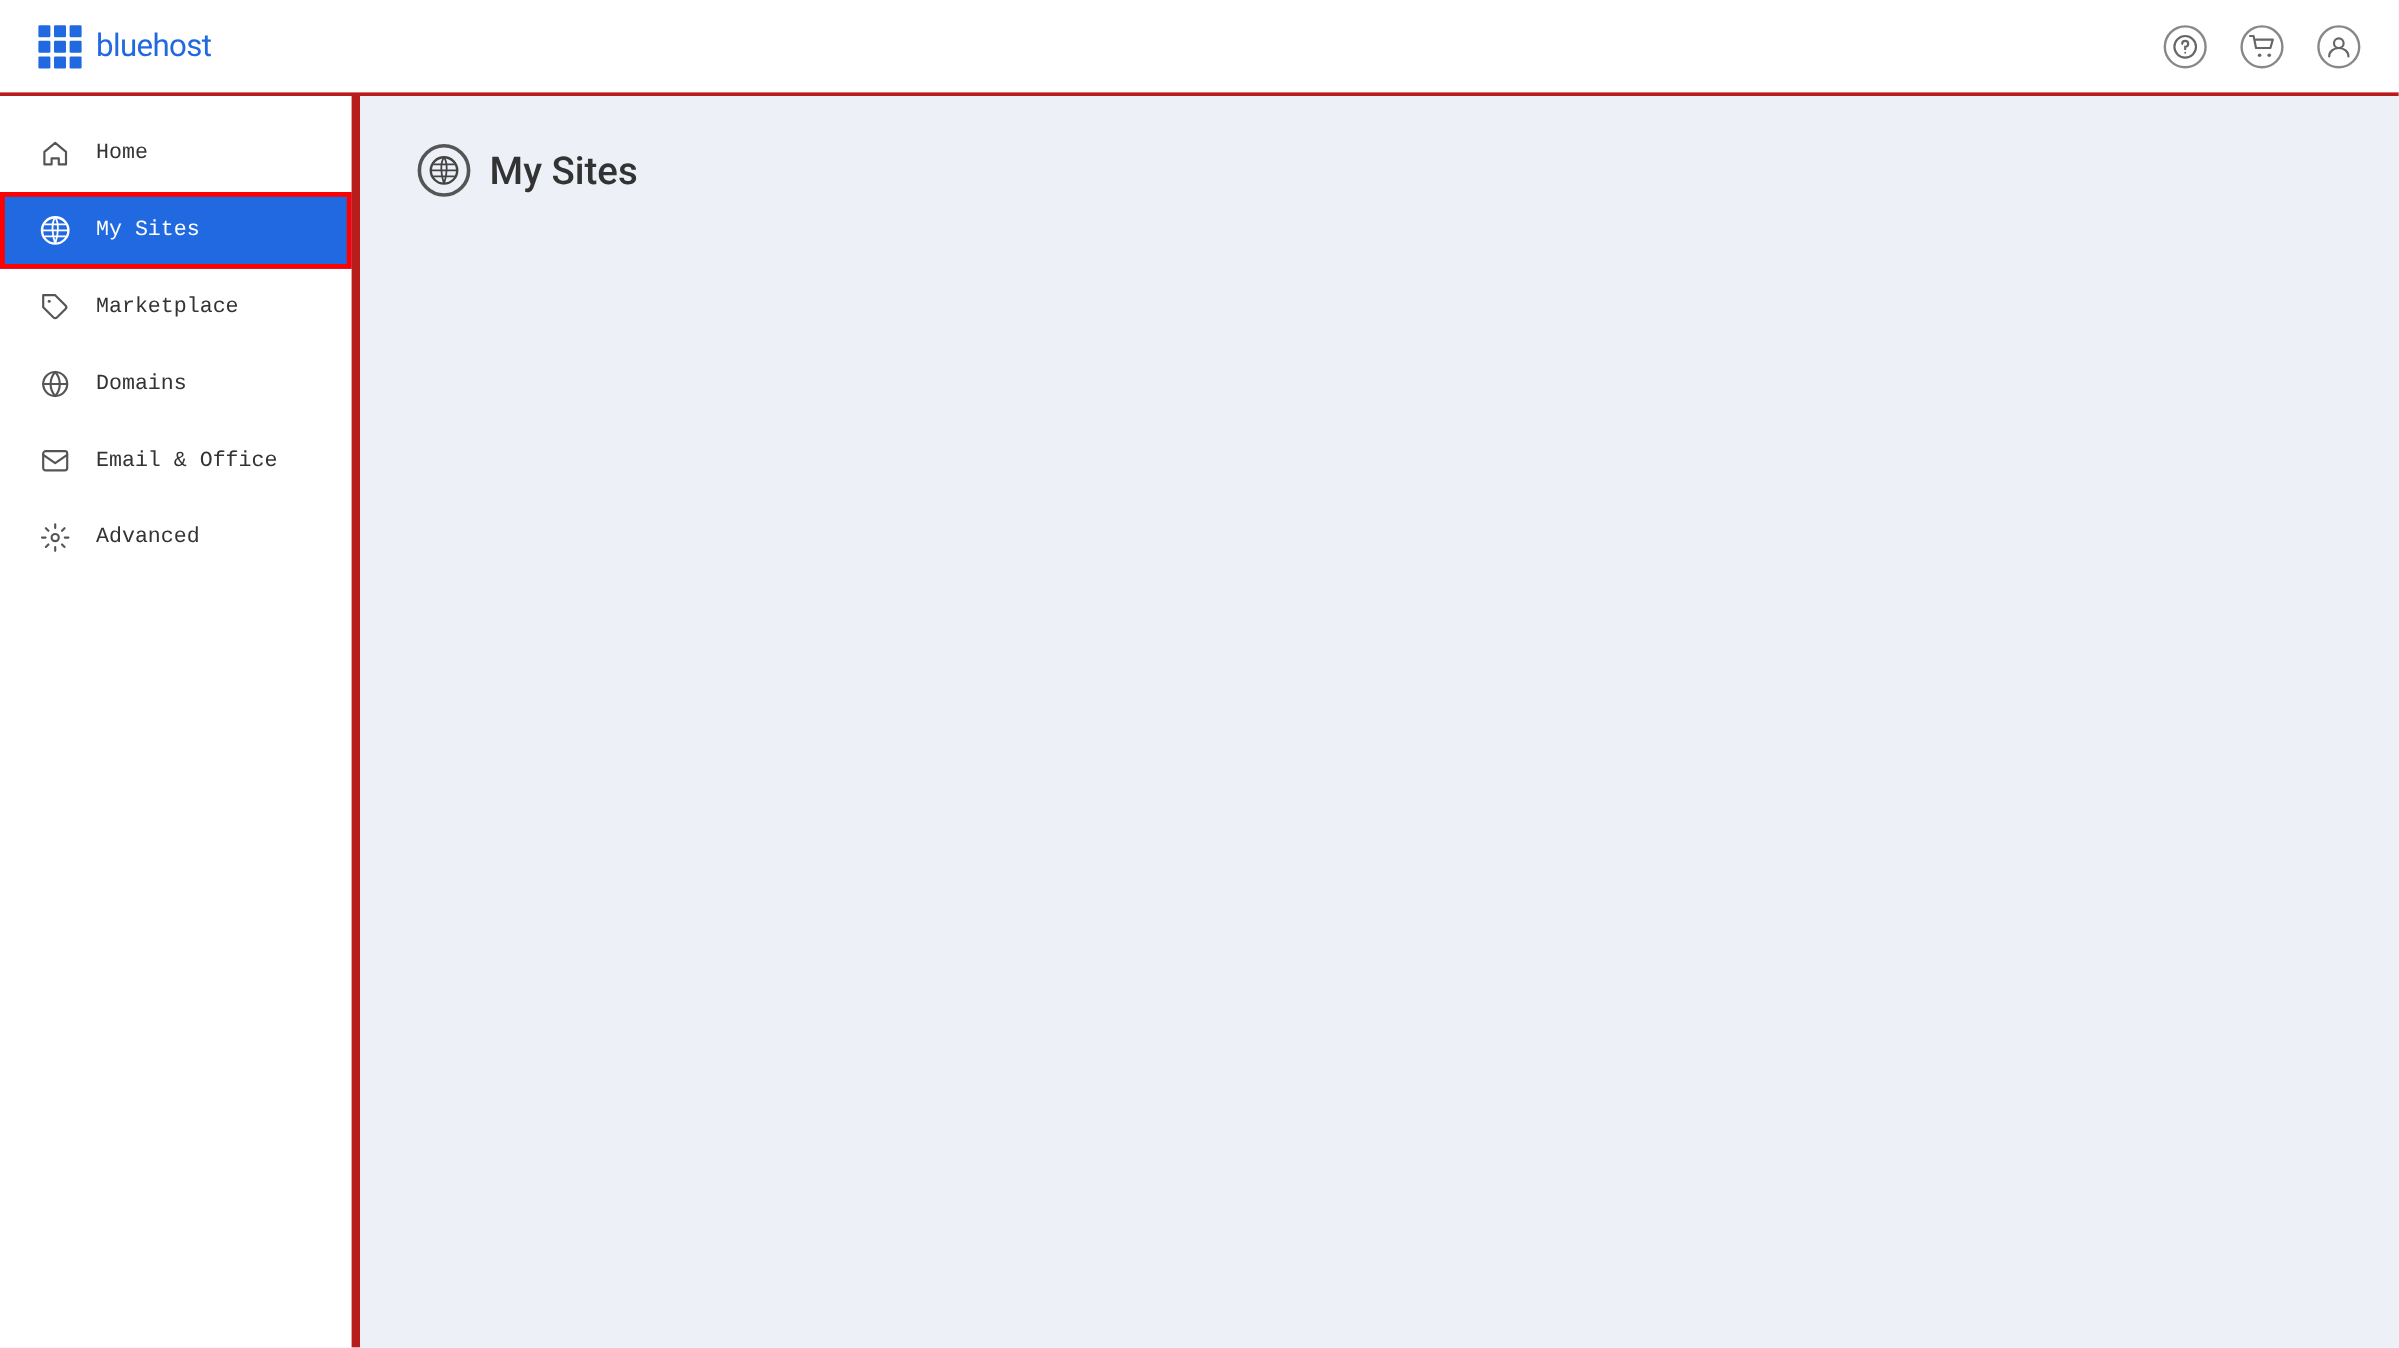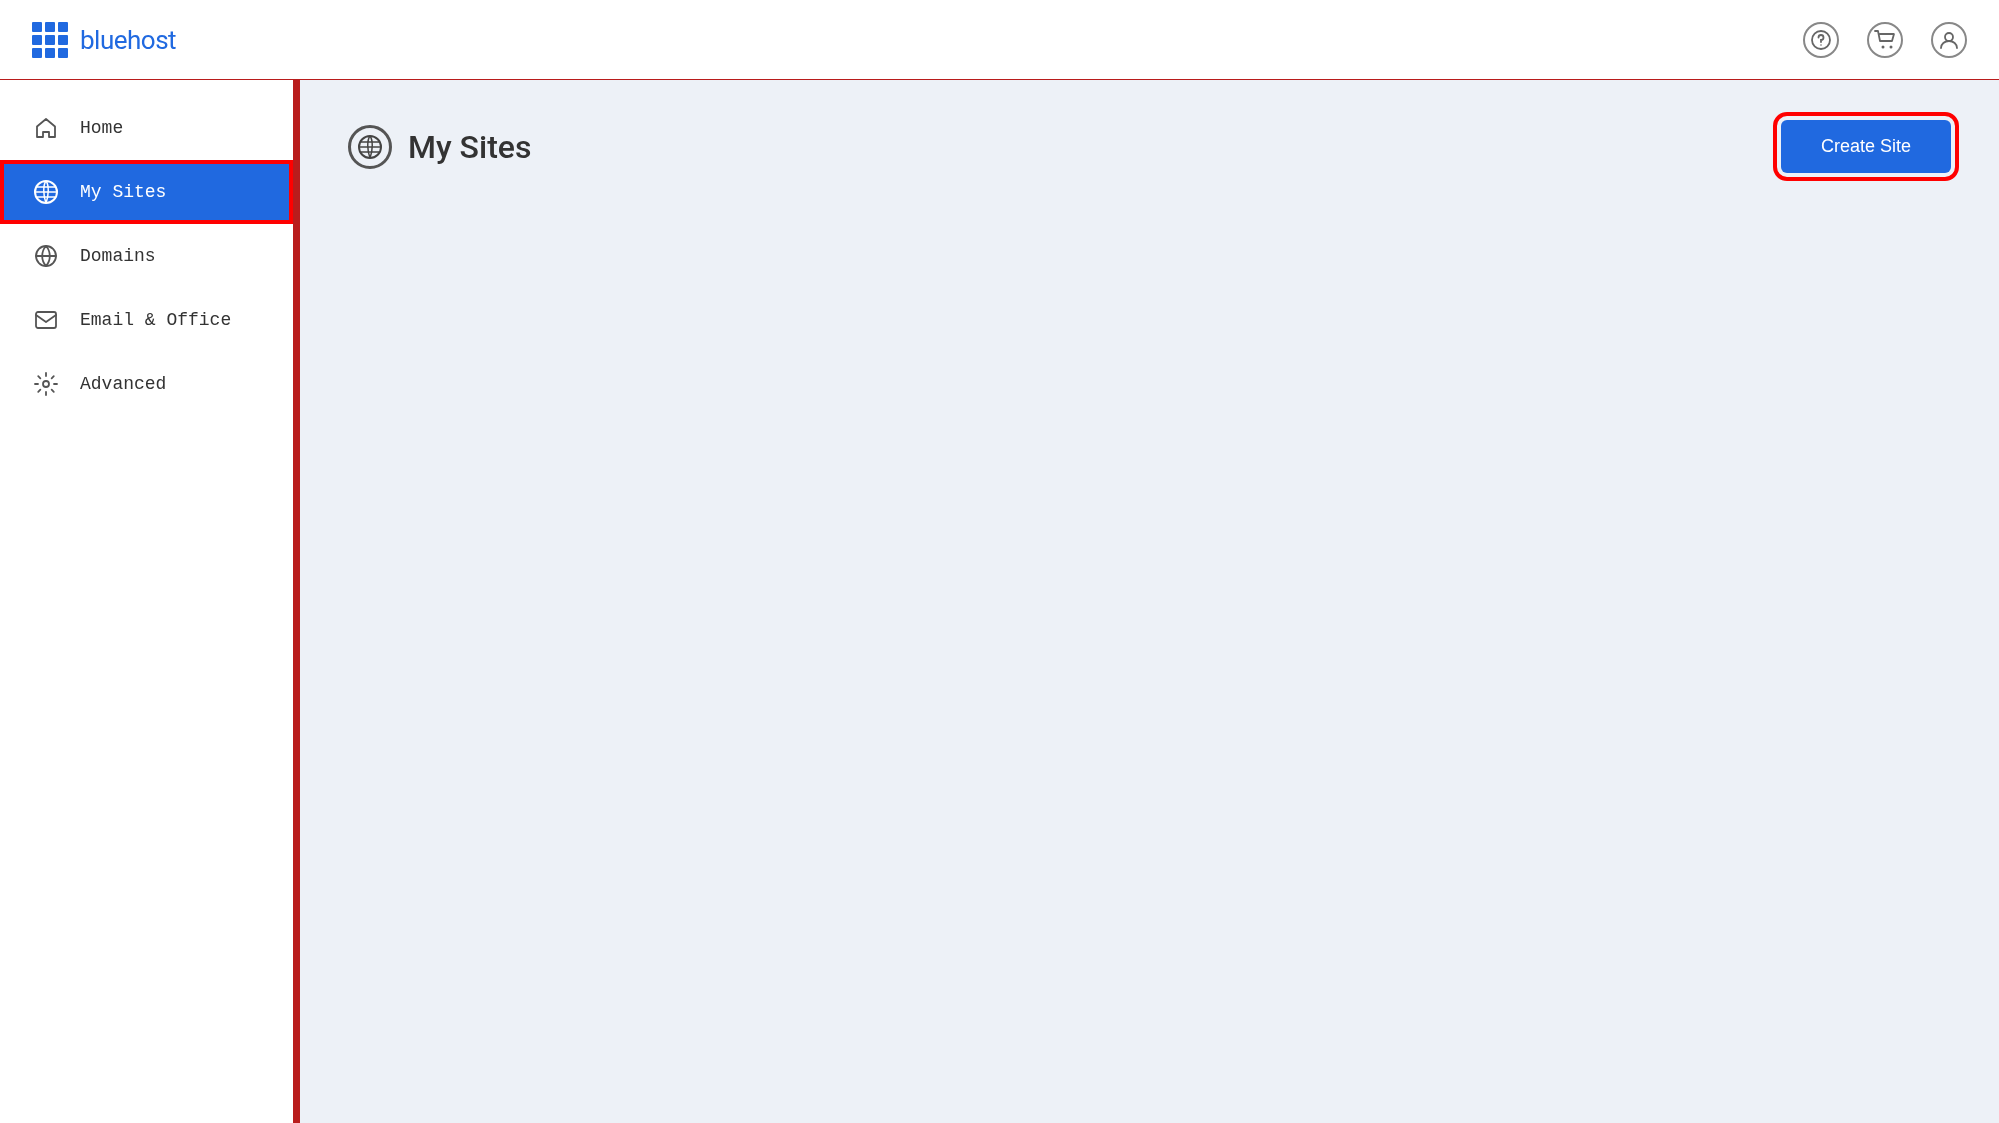--- a/index.html
+++ b/index.html
@@ -6,21 +6,21 @@
     body { font-family: -apple-system, BlinkMacSystemFont, 'Segoe UI', Roboto, sans-serif; background: #f0f2f5; }
 
     
     .header {
       background: #fff;
       height: 80px;
       display: flex;
       align-items: center;
       justify-content: space-between;
       padding: 0 32px;
-      border-bottom: 1px solid #b91c1c;
+      border-bottom: 3px solid #b91c1c;
       position: relative;
       z-index: 10;
     }
     .header-left {
       display: flex;
       align-items: center;
       gap: 12px;
     }
     .logo-grid {
       display: grid;
@@ -237,20 +237,29 @@
         <svg width="26" height="26" viewBox="0 0 26 26" fill="none" stroke="white" stroke-width="2">
           <circle cx="13" cy="13" r="11"></circle>
           <path d="M2 13h22" stroke-width="1.5"></path>
           <path d="M13 2c-3 4-3 14 0 22M13 2c3 4 3 14 0 22" stroke-width="1.5"></path>
           <path d="M4 8h18M4 18h18" stroke-width="1.5"></path>
         </svg>
       </div>
       <span class="sidebar-label">My Sites</span>
     </div>
 
+    <div class="sidebar-item">
+      <div class="sidebar-icon">
+        <svg width="24" height="24" viewBox="0 0 24 24" fill="none" stroke="#555" stroke-width="1.8" stroke-linecap="round" stroke-linejoin="round">
+          <path d="M20.59 13.41l-7.17 7.17a2 2 0 01-2.83 0L2 12V2h10l8.59 8.59a2 2 0 010 2.82z"></path>
+          <line x1="7" y1="7" x2="7.01" y2="7" stroke-width="2.5"></line>
+        </svg>
+      </div>
+      <span class="sidebar-label">Marketplace</span>
+    </div>
 
     <div class="sidebar-item">
       <div class="sidebar-icon">
         <svg width="24" height="24" viewBox="0 0 24 24" fill="none" stroke="#555" stroke-width="1.8" stroke-linecap="round" stroke-linejoin="round">
           <circle cx="12" cy="12" r="10"></circle>
           <line x1="2" y1="12" x2="22" y2="12"></line>
           <path d="M12 2a15 15 0 010 20M12 2a15 15 0 000 20"></path>
         </svg>
       </div>
       <span class="sidebar-label">Domains</span>
@@ -286,18 +295,17 @@
         <div style="width:44px;height:44px;border-radius:50%;border:3px solid #555;display:flex;align-items:center;justify-content:center;">
           <svg width="26" height="26" viewBox="0 0 26 26" fill="none" stroke="#444" stroke-width="2">
             <circle cx="13" cy="13" r="11"></circle>
             <path d="M2 13h22" stroke-width="1.5"></path>
             <path d="M13 2c-3 4-3 14 0 22M13 2c3 4 3 14 0 22" stroke-width="1.5"></path>
             <path d="M4 8h18M4 18h18" stroke-width="1.5"></path>
           </svg>
         </div>
         <h1 class="main-title">My Sites</h1>
       </div>
-      <button class="create-site-btn">Create Site</button>
     </div>
 
 
   </main>
 </div>
 
 </body></html>

